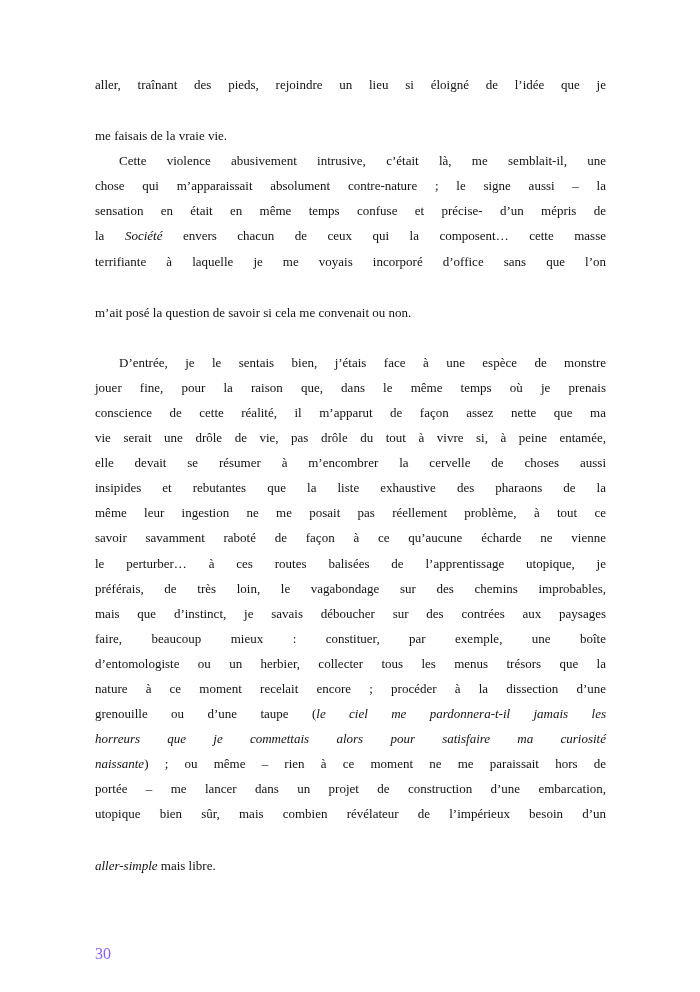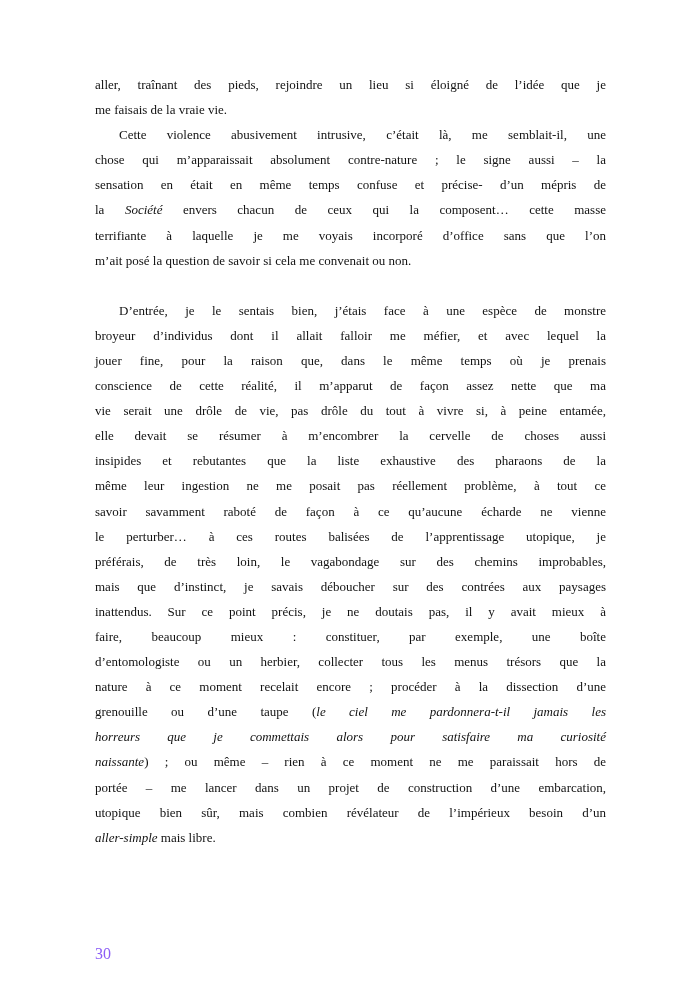--- a/index.html
+++ b/index.html
@@ -4,21 +4,21 @@
 <style>
   html, body { margin: 0; padding: 0; background: #ffffff; }
   body { width: 700px; height: 992px; position: relative; overflow: hidden; }
   .page {
     position: absolute; left: 95px; top: 72px; width: 511px;
     font-family: "Liberation Serif", serif;
     font-size: 13px; line-height: 25.1px; color: #111111;
     text-align: justify;
   }
   .line { display: block; text-align: justify; text-align-last: justify; white-space: nowrap; }
-  .line.last { text-align-last: left; }
+  .line.last { text-align-last: left; margin-top: 26px; }
   em { font-style: italic; }
   .folio {
     position: absolute; left: 95px; top: 945px;
     font-family: "Liberation Serif", serif; font-size: 16px; color: #8b5cf6;
   }
 </style>
 </head>
 <body>
 
 <div class="page" id="page-body">
@@ -29,32 +29,30 @@
     <div>
       <span class="line" style="padding-left: 24px;"><span>Cette violence abusivement intrusive, c’était là, me semblait-il, une</span></span>
       <span class="line"><span>chose qui m’apparaissait absolument contre-nature ; le signe aussi – la</span></span>
       <span class="line"><span>sensation en était en même temps confuse et précise- d’un mépris de</span></span>
       <span class="line"><span>la </span><em>Société</em><span> envers chacun de ceux qui la composent… cette masse</span></span>
       <span class="line"><span>terrifiante à laquelle je me voyais incorporé d’office sans que l’on</span></span>
       <span class="line last"><span>m’ait posé la question de savoir si cela me convenait ou non.</span></span>
     </div>
     <div style="margin-top: 25px;">
       <span class="line" style="padding-left: 24px;"><span>D’entrée, je le sentais bien, j’étais face à une espèce de monstre</span></span>
-      <span class="line"><span>broyeur d’individus dont il allait falloir me méfier, et avec lequel la</span></span>
       <span class="line"><span>jouer fine, pour la raison que, dans le même temps où je prenais</span></span>
       <span class="line"><span>conscience de cette réalité, il m’apparut de façon assez nette que ma</span></span>
       <span class="line"><span>vie serait une drôle de vie, pas drôle du tout à vivre si, à peine entamée,</span></span>
       <span class="line"><span>elle devait se résumer à m’encombrer la cervelle de choses aussi</span></span>
       <span class="line"><span>insipides et rebutantes que la liste exhaustive des pharaons de la</span></span>
       <span class="line"><span>même leur ingestion ne me posait pas réellement problème, à tout ce</span></span>
       <span class="line"><span>savoir savamment raboté de façon à ce qu’aucune écharde ne vienne</span></span>
       <span class="line"><span>le perturber… à ces routes balisées de l’apprentissage utopique, je</span></span>
       <span class="line"><span>préférais, de très loin, le vagabondage sur des chemins improbables,</span></span>
       <span class="line"><span>mais que d’instinct, je savais déboucher sur des contrées aux paysages</span></span>
-      <span class="line"><span>inattendus. Sur ce point précis, je ne doutais pas, il y avait mieux à</span></span>
       <span class="line"><span>faire, beaucoup mieux : constituer, par exemple, une boîte</span></span>
       <span class="line"><span>d’entomologiste ou un herbier, collecter tous les menus trésors que la</span></span>
       <span class="line"><span>nature à ce moment recelait encore ; procéder à la dissection d’une</span></span>
       <span class="line"><span>grenouille ou d’une taupe (</span><em>le ciel me pardonnera-t-il jamais les</em></span>
       <span class="line"><em>horreurs que je commettais alors pour satisfaire ma curiosité</em></span>
       <span class="line"><em>naissante</em><span>) ; ou même – rien à ce moment ne me paraissait hors de</span></span>
       <span class="line"><span>portée – me lancer dans un projet de construction d’une embarcation,</span></span>
       <span class="line"><span>utopique bien sûr, mais combien révélateur de l’impérieux besoin d’un</span></span>
       <span class="line last"><em>aller-simple</em><span> mais libre.</span></span>
     </div>

